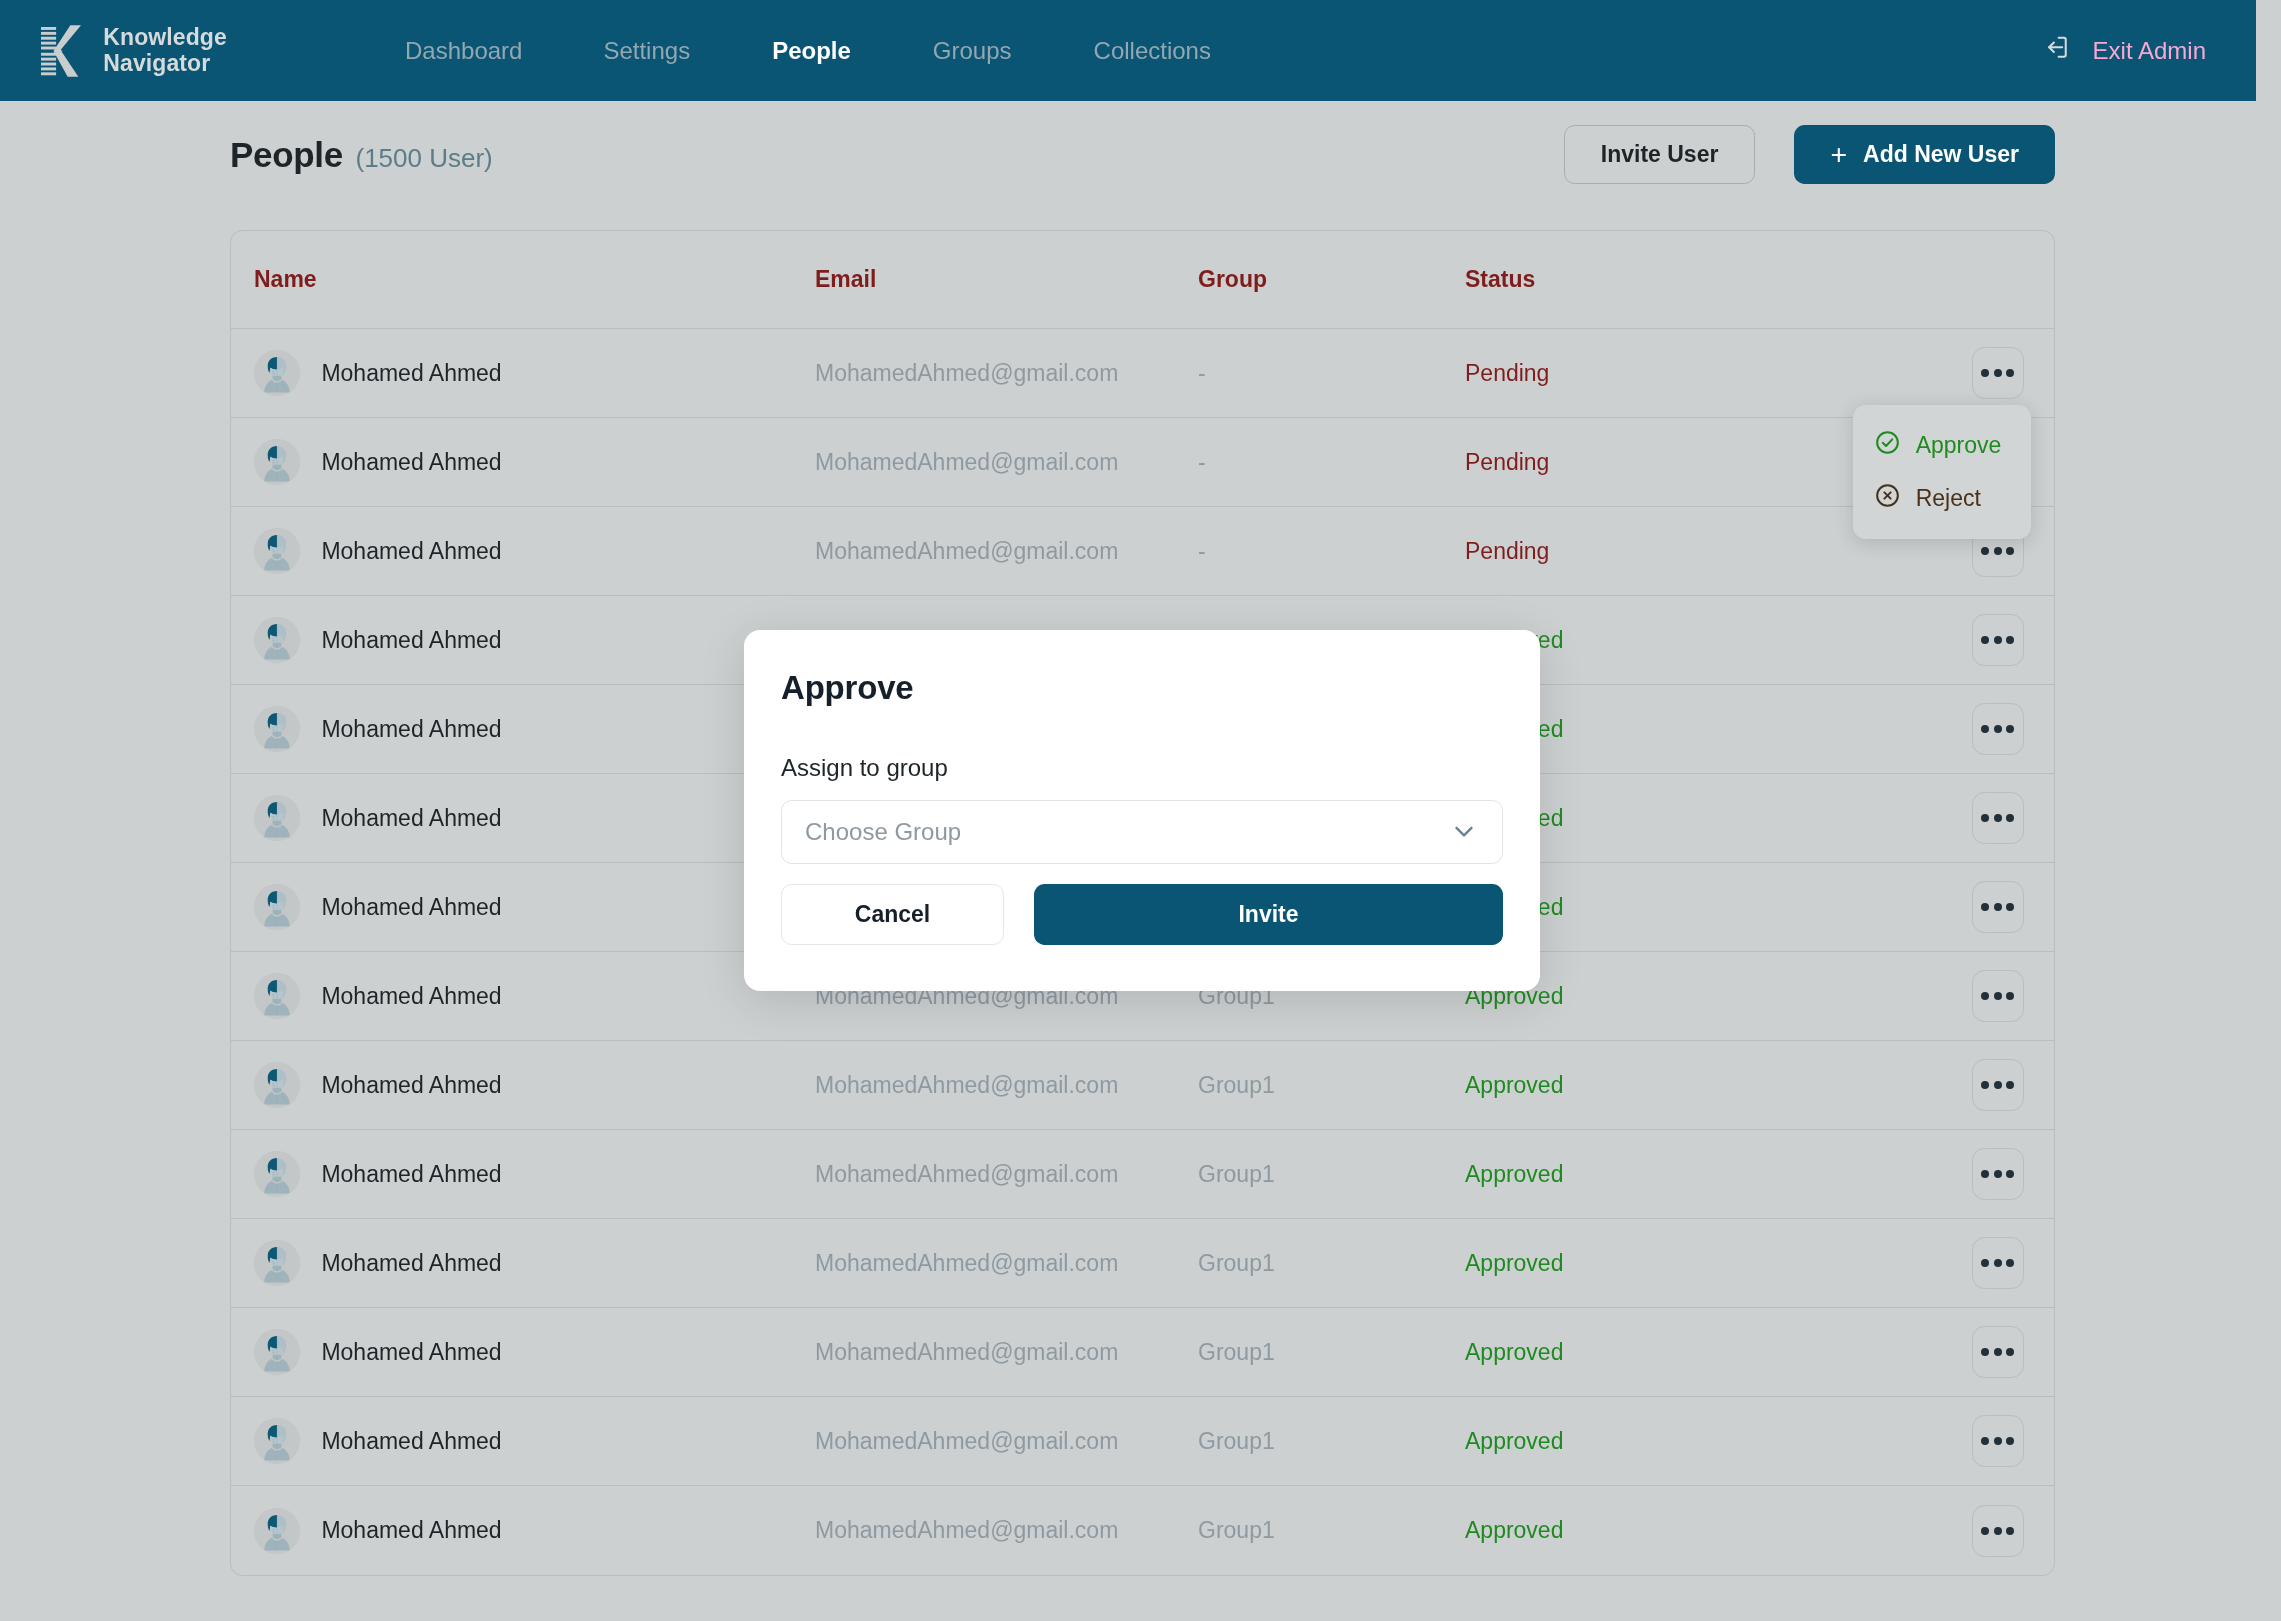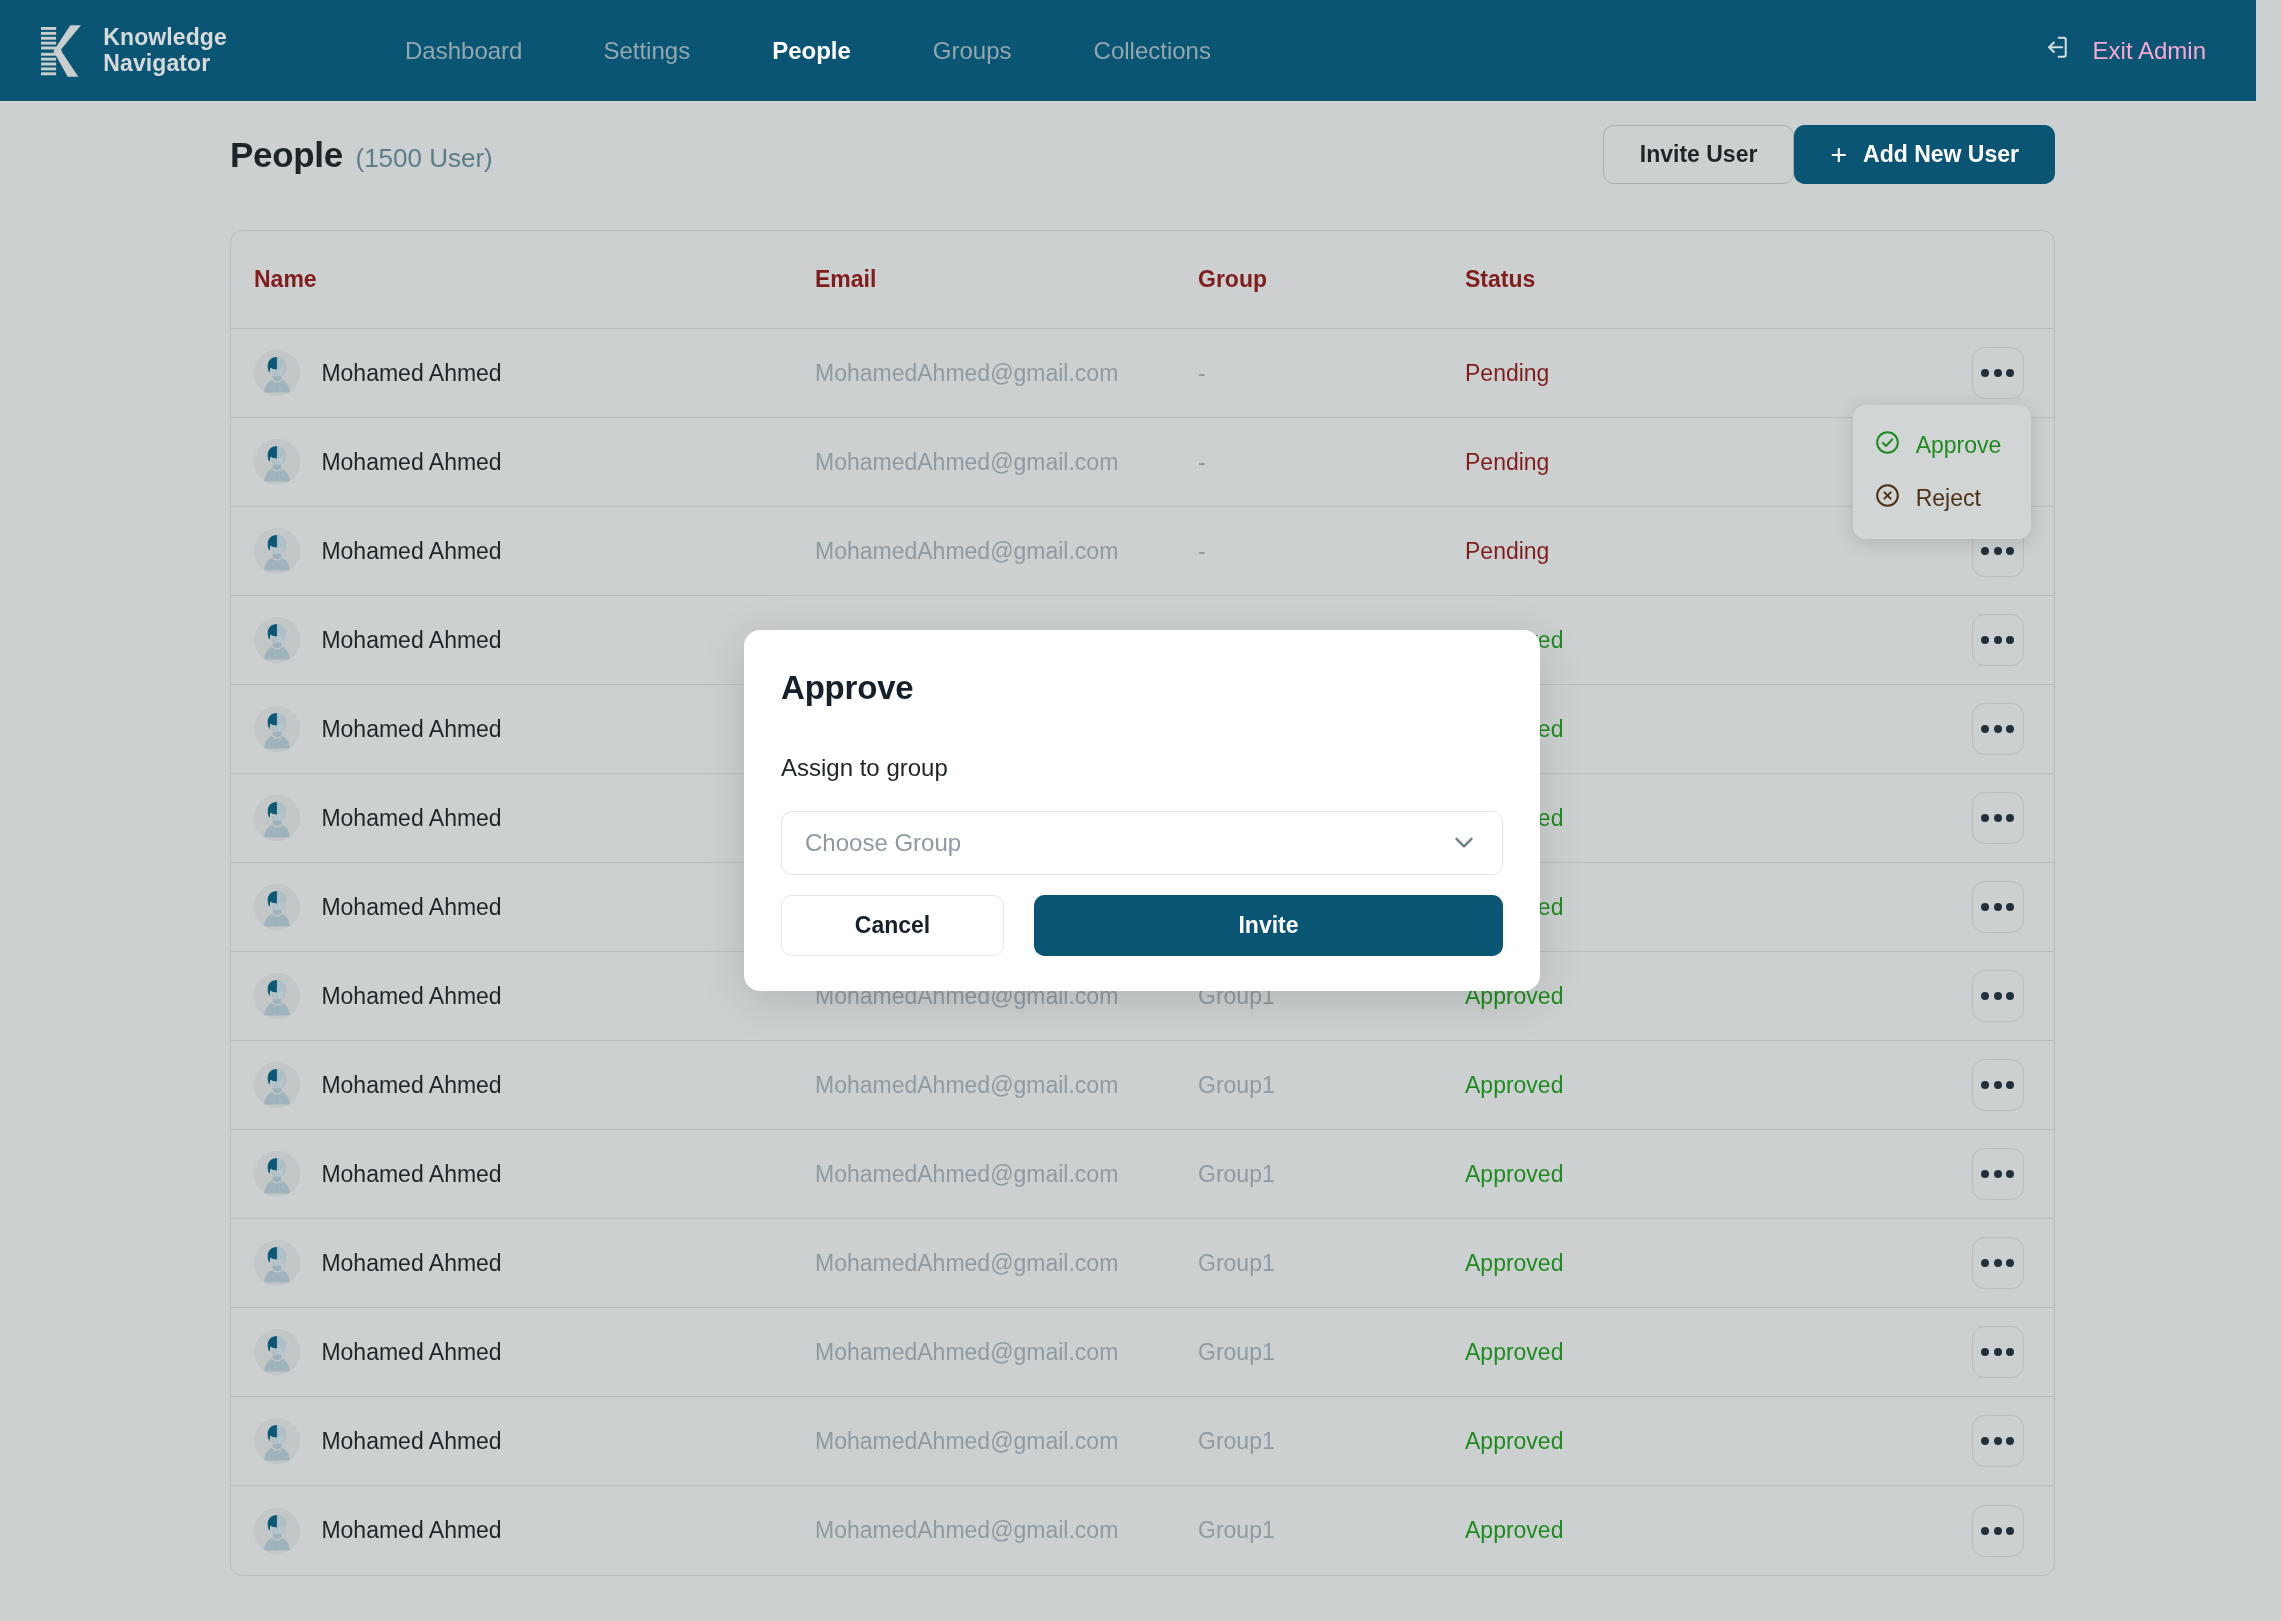--- a/index.html
+++ b/index.html
@@ -36,21 +36,21 @@
   }
 
   
   .page-head {
     position: absolute; top: 125px; left: 230px; width: 1825px;
     display: flex; align-items: center; justify-content: space-between;
   }
   .title-wrap { display: flex; align-items: baseline; gap: 12.5px; }
   .page-title { font-size: 35px; font-weight: 700; color: #1e2529; letter-spacing: -0.3px; }
   .page-count { font-size: 26px; color: #5c7c8a; font-weight: 400; }
-  .head-actions { display: flex; align-items: center; }
+  .head-actions { display: flex; align-items: center; gap: 39px; }
   .btn-outline {
     border: 1.3px solid #a9adad; border-radius: 10.7px;
     background: transparent; color: #1e2529;
     font-size: 23px; font-weight: 700; font-family: inherit;
     padding: 0 36px; height: 59px; cursor: pointer;
     display: flex; align-items: center; justify-content: center;
   }
   .btn-primary {
     border: none; border-radius: 10.7px;
     background: #0a5573; color: #ffffff;
@@ -118,21 +118,21 @@
   .modal {
     position: absolute; top: 630px; left: 744px;
     width: 796px; height: 361px;
     background: #ffffff; border-radius: 16px;
     box-shadow: 0 9px 45px rgba(0,0,0,.13);
     padding: 39px 37px 0 37px; z-index: 60;
   }
   .modal-title { font-size: 33px; font-weight: 700; color: #16202a; letter-spacing: -0.2px; }
   .modal-label { font-size: 24px; color: #1e2529; margin-top: 47px; }
   .select-box {
-    margin-top: 29px; height: 64px; width: 100%;
+    margin-top: 18px; height: 64px; width: 100%;
     border: 1.3px solid #dfe4e6; border-radius: 10.7px;
     display: flex; align-items: center; justify-content: space-between;
     padding: 0 23px; cursor: pointer;
   }
   .select-ph { font-size: 24px; color: #8e9aa1; }
   .modal-actions { margin-top: 20px; display: flex; gap: 30px; }
   .btn-cancel {
     width: 224px; height: 61px; border-radius: 10.7px;
     border: 1.3px solid #e2e7e9; background: #fff; color: #16202a;
     font-size: 23px; font-weight: 700; font-family: inherit; cursor: pointer;

